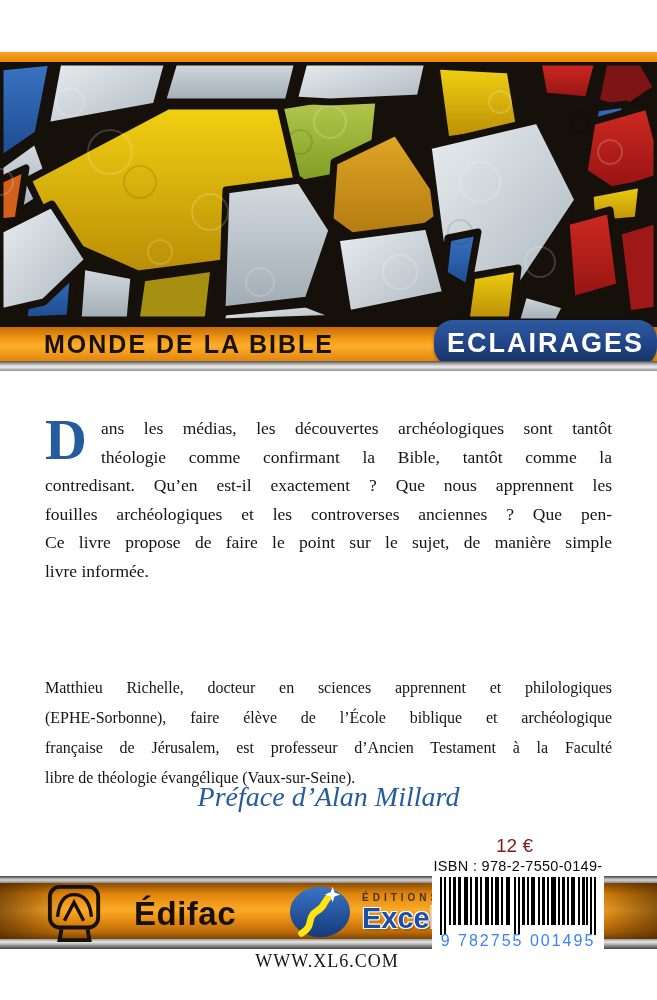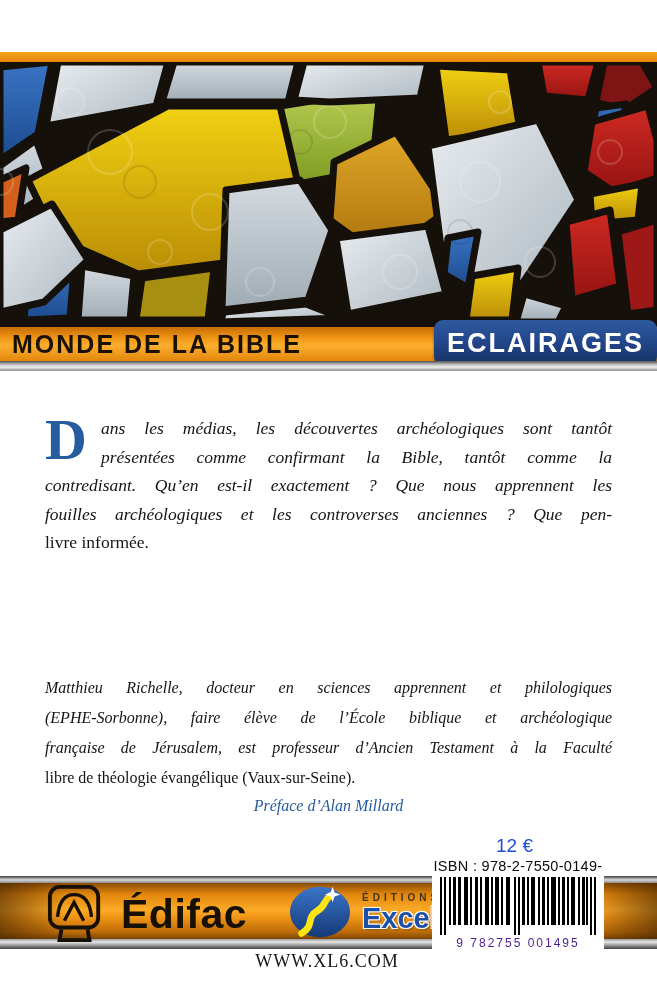--- a/index.html
+++ b/index.html
@@ -10,84 +10,84 @@
   .top-stripe{position:absolute;left:0;top:52px;width:657px;height:10px;
               background:linear-gradient(180deg,#f7a41c,#e8860a);}
 
   
   .artwork{position:absolute;left:0;top:62px;width:657px;height:265px;}
 
   
   .banner-orange{position:absolute;left:0;top:327px;width:657px;height:34px;
     background:linear-gradient(180deg,#c76c06 0%,#f29a16 35%,#fcae2e 55%,#e2860c 100%);
     display:flex;align-items:center;}
-  .banner-series{font-family:"Liberation Sans",sans-serif;
-    font-weight:800;font-size:25px;letter-spacing:2px;color:#1a1208;margin-left:12px;}
+  .banner-series{padding-left:44px;font-family:"Liberation Sans",sans-serif;
+    font-weight:800;font-size:25px;letter-spacing:2px;color:#1a1208;}
   .banner-blue{position:absolute;left:434px;top:320px;width:223px;height:46px;
     background:linear-gradient(180deg,#2e5aa0 0%,#23478c 45%,#173260 100%);
-    border-radius:9px;display:flex;align-items:center;justify-content:center;
+    border-radius:19px;display:flex;align-items:center;justify-content:center;
     box-shadow:0 1px 3px rgba(0,0,0,.4);}
   .banner-collection{font-family:"Liberation Sans",sans-serif;font-weight:800;
     font-size:27px;letter-spacing:2px;color:#ffffff;}
   .silver-strip{position:absolute;left:0;top:361px;width:657px;height:10px;
     background:linear-gradient(180deg,#4f4f4f,#bdbdbd 35%,#efefef 60%,#8d8d8d);}
 
   
   .synopsis{position:absolute;left:45px;top:414px;width:567px;}
   .dropcap{position:absolute;left:0;top:-3px;font-size:58px;line-height:1;
     font-weight:700;color:#245c9e;font-family:"Liberation Serif",serif;}
   .sline{font-size:17.5px;line-height:28.6px;color:#141414;}
   .sline.ind{padding-left:56px;}
-  .jline{text-align:justify;text-align-last:justify;font-style:italic;}
+  .jline{text-align:justify;text-align-last:justify;}
 
   
   .bio{position:absolute;left:45px;top:673px;width:567px;}
   .bline{font-size:16px;line-height:30px;color:#141414;}
 
   
-  .preface{position:absolute;left:45px;top:797px;width:567px;text-align:center;
-    font-style:italic;font-size:16px;color:#245c9e;}
+  .preface{position:absolute;left:45px;top:781px;width:567px;text-align:center;
+    font-style:italic;font-size:28px;color:#245c9e;}
 
   
   .price{position:absolute;right:124px;top:835px;font-family:"Liberation Sans",sans-serif;
-    font-size:19px;color:#1d4ed8;}
+    font-size:19px;color:#7f1d1d;}
 
   
   .isbn-label{position:absolute;left:430px;top:858px;width:176px;text-align:center;
     font-family:"Liberation Sans",sans-serif;font-size:14.5px;letter-spacing:.3px;color:#0c0c0c;}
 
   
   .band{position:absolute;left:0;top:876px;width:657px;height:73px;}
   .band .edge-top{position:absolute;left:0;top:0;width:100%;height:7px;
     background:linear-gradient(180deg,#3f3f3f,#d8d8d8 55%,#8a8a8a);}
   .band .orange-body{position:absolute;left:0;top:7px;width:100%;height:56px;
     background:linear-gradient(180deg,#8a4d04 0%,#e2860c 20%,#fbaa28 48%,#ef9315 62%,#b96a08 88%,#7c4603 100%);}
   .band .orange-body::after{content:"";position:absolute;inset:0;
     background:linear-gradient(90deg,rgba(50,25,0,.55),rgba(50,25,0,0) 10%,rgba(50,25,0,0) 90%,rgba(50,25,0,.55));}
   .band .edge-bottom{position:absolute;left:0;top:63px;width:100%;height:10px;
     background:linear-gradient(180deg,#9a9a9a,#e8e8e8 30%,#6f6f6f 80%,#454545);}
 
   .edifac{position:absolute;left:46px;top:884px;display:flex;align-items:center;z-index:3;}
-  .edifac-name{margin-left:17px;font-family:"Liberation Sans",sans-serif;font-weight:600;
-    font-size:41px;color:#161006;letter-spacing:.5px;}
+  .edifac-name{margin-left:30px;font-family:"Liberation Sans",sans-serif;font-weight:600;
+    font-size:33px;color:#161006;letter-spacing:.5px;}
 
   .excelsis{position:absolute;left:288px;top:884px;display:flex;align-items:center;z-index:3;}
   .excelsis-text{margin-left:10px;display:flex;flex-direction:column;}
   .excelsis-kicker{font-family:"Liberation Sans",sans-serif;font-size:10px;font-weight:700;
     letter-spacing:4px;color:#44351f;}
   .excelsis-name{font-family:"Liberation Sans",sans-serif;font-size:29px;font-weight:700;
     color:#1d4fa6;line-height:1;margin-top:1px;
     text-shadow:-1px -1px 0 #fff,1px -1px 0 #fff,-1px 1px 0 #fff,1px 1px 0 #fff,2px 2px 2px rgba(0,0,0,.25);}
 
   
   .barcode-box{position:absolute;left:432px;top:874px;width:172px;height:78px;
     background:#ffffff;z-index:4;}
   .barcode-bars{position:absolute;left:8px;top:3px;width:156px;height:58px;}
   .barcode-digits{position:absolute;left:0;bottom:2px;width:100%;text-align:center;
-    font-family:"Liberation Sans",sans-serif;font-size:12px;letter-spacing:2px;color:#4c1d95;
+    font-family:"Liberation Sans",sans-serif;font-size:16px;letter-spacing:2px;color:#3b82f6;
     background:transparent;}
 
   
   .website{position:absolute;left:0;top:951px;width:654px;text-align:center;
     font-family:"Liberation Serif",serif;font-size:18px;letter-spacing:1px;color:#151515;}
 </style>
 </head>
 <body>
 
 <div class="cover">
@@ -182,23 +182,24 @@
     <span class="banner-series">MONDE DE LA BIBLE</span>
   </div>
   <div class="banner-blue">
     <span class="banner-collection">ECLAIRAGES</span>
   </div>
   <div class="silver-strip"></div>
 
   <div class="synopsis">
     <span class="dropcap">D</span>
     <div class="sline ind jline">ans les médias, les découvertes archéologiques sont tantôt</div>
-    <div class="sline ind jline">présentées comme confirmant la Bible, tantôt comme la</div>
+    <div class="sline ind jline">théologie comme confirmant la Bible, tantôt comme la</div>
     <div class="sline jline">contredisant. Qu’en est-il exactement ? Que nous apprennent les</div>
     <div class="sline jline">fouilles archéologiques et les controverses anciennes ? Que pen-</div>
+    <div class="sline jline">Ce livre propose de faire le point sur le sujet, de manière simple</div>
     <div class="sline">livre informée.</div>
   </div>
 
   <div class="bio">
     <div class="bline jline">Matthieu Richelle, docteur en sciences apprennent et philologiques</div>
     <div class="bline jline">(EPHE-Sorbonne), faire élève de l’École biblique et archéologique</div>
     <div class="bline jline">française de Jérusalem, est professeur d’Ancien Testament à la Faculté</div>
     <div class="bline">libre de théologie évangélique (Vaux-sur-Seine).</div>
   </div>
 

